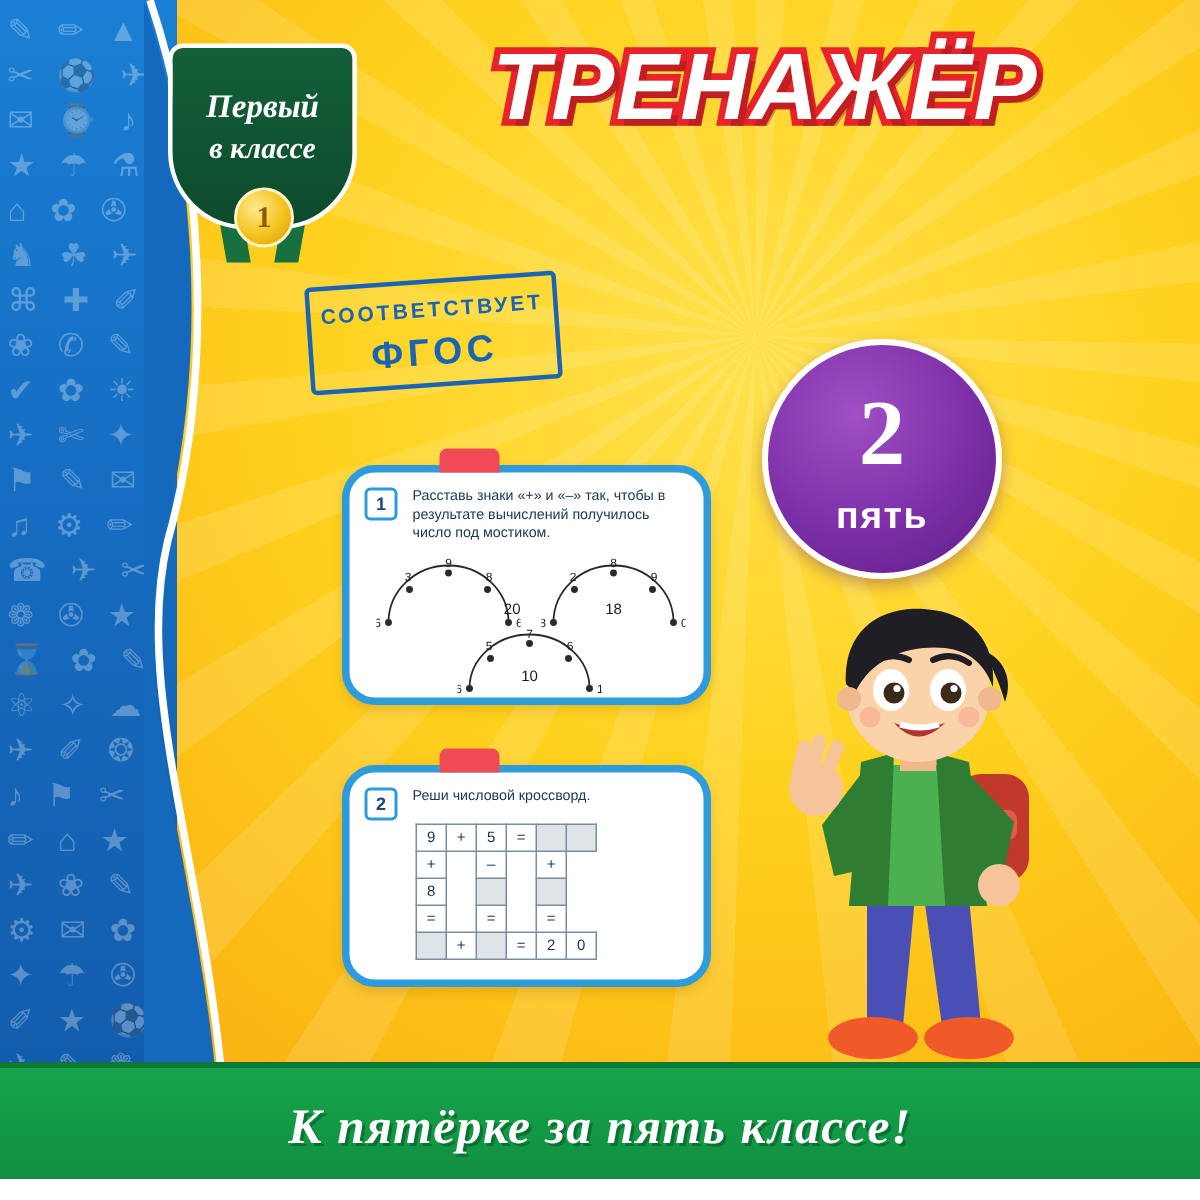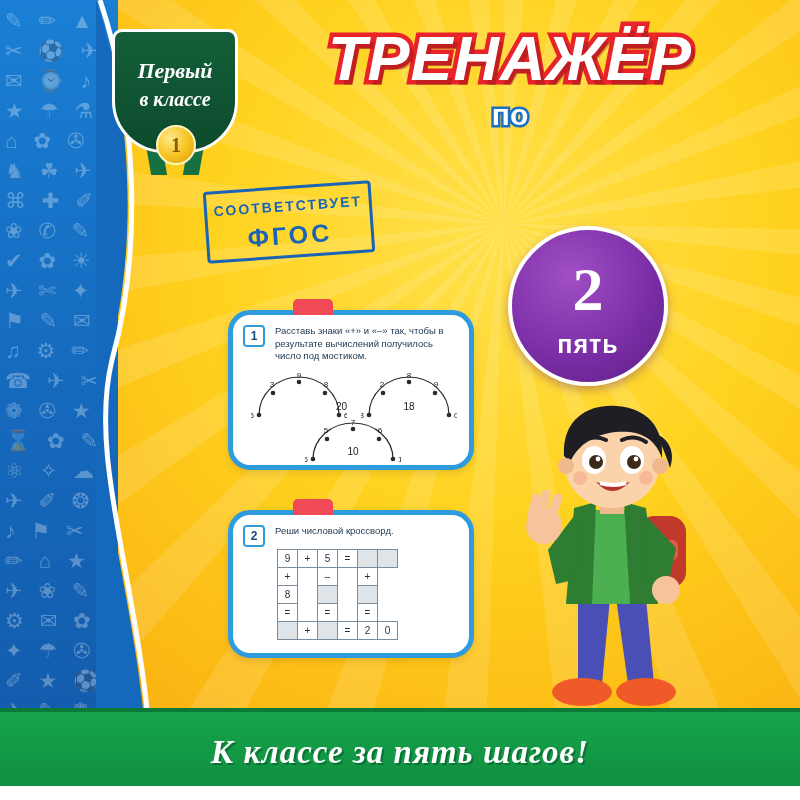--- a/index.html
+++ b/index.html
@@ -323,21 +323,20 @@
     <div class="ribbon-l"></div>
     <div class="ribbon-r"></div>
     <div class="badge-shield">
       <div class="badge-line1">Первый</div>
       <div class="badge-line2">в классе</div>
     </div>
     <div class="medal">1</div>
   </div>
 
   <div class="title-main">ТРЕНАЖЁР</div>
-  <div class="title-po">по</div>
 
   <div class="stamp">
     <div class="stamp-l1">СООТВЕТСТВУЕТ</div>
     <div class="stamp-l2">ФГОС</div>
   </div>
 
   <div class="class-circle">
     <div class="class-num">2</div>
     <div class="class-word">пять</div>
   </div>
@@ -496,17 +495,17 @@
     <path d="M152,42 q12,-6 24,2" stroke="#1e1e24" stroke-width="4" fill="none" stroke-linecap="round"></path>
 
     <path d="M126,84 q16,18 34,0 q-17,6 -34,0 Z" fill="#b4332f"></path>
     <path d="M130,85 q14,4 26,0" stroke="#ffffff" stroke-width="4" fill="none"></path>
 
     <circle cx="110" cy="80" r="7" fill="#f5a98c" opacity="0.6"></circle>
     <circle cx="176" cy="80" r="7" fill="#f5a98c" opacity="0.6"></circle>
   </svg>
 
   <div class="bottom-bar">
-    <div class="bottom-text">К классе за пять шагов!</div>
+    <div class="bottom-text">К пятёрке за пять классе!</div>
   </div>
   <div class="bottom-white"></div>
 
 </div>
 
 </body></html>

